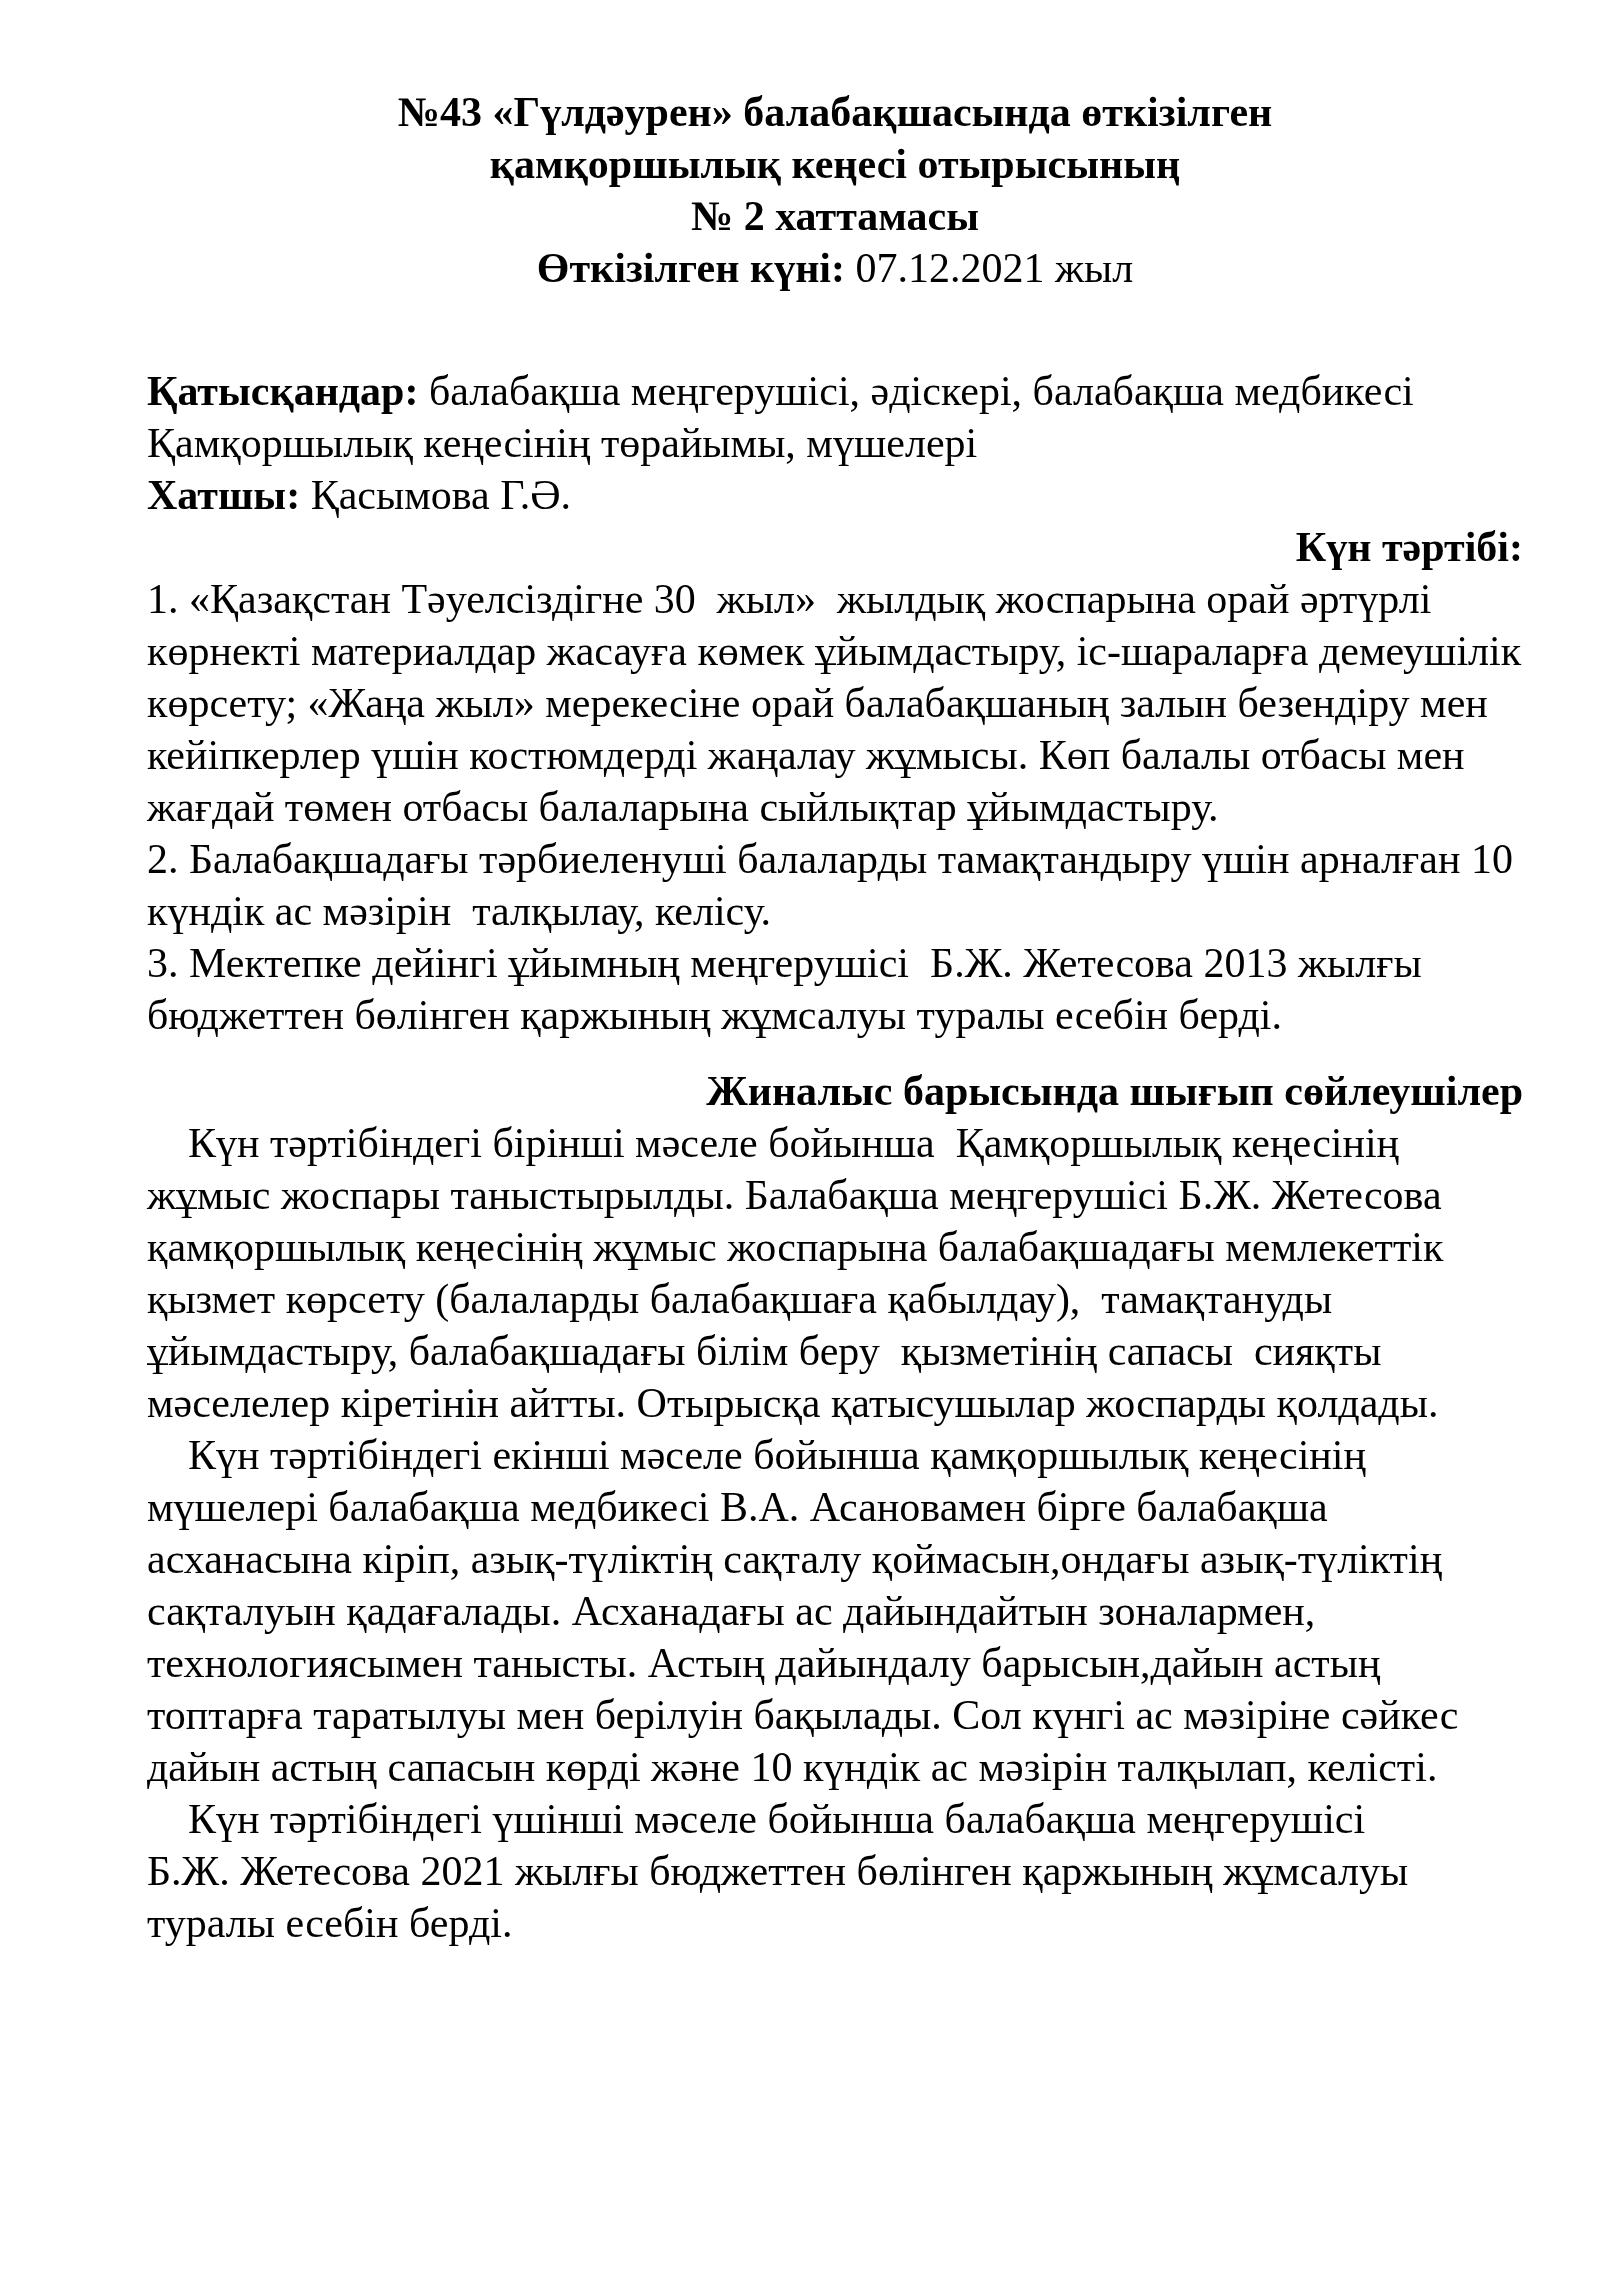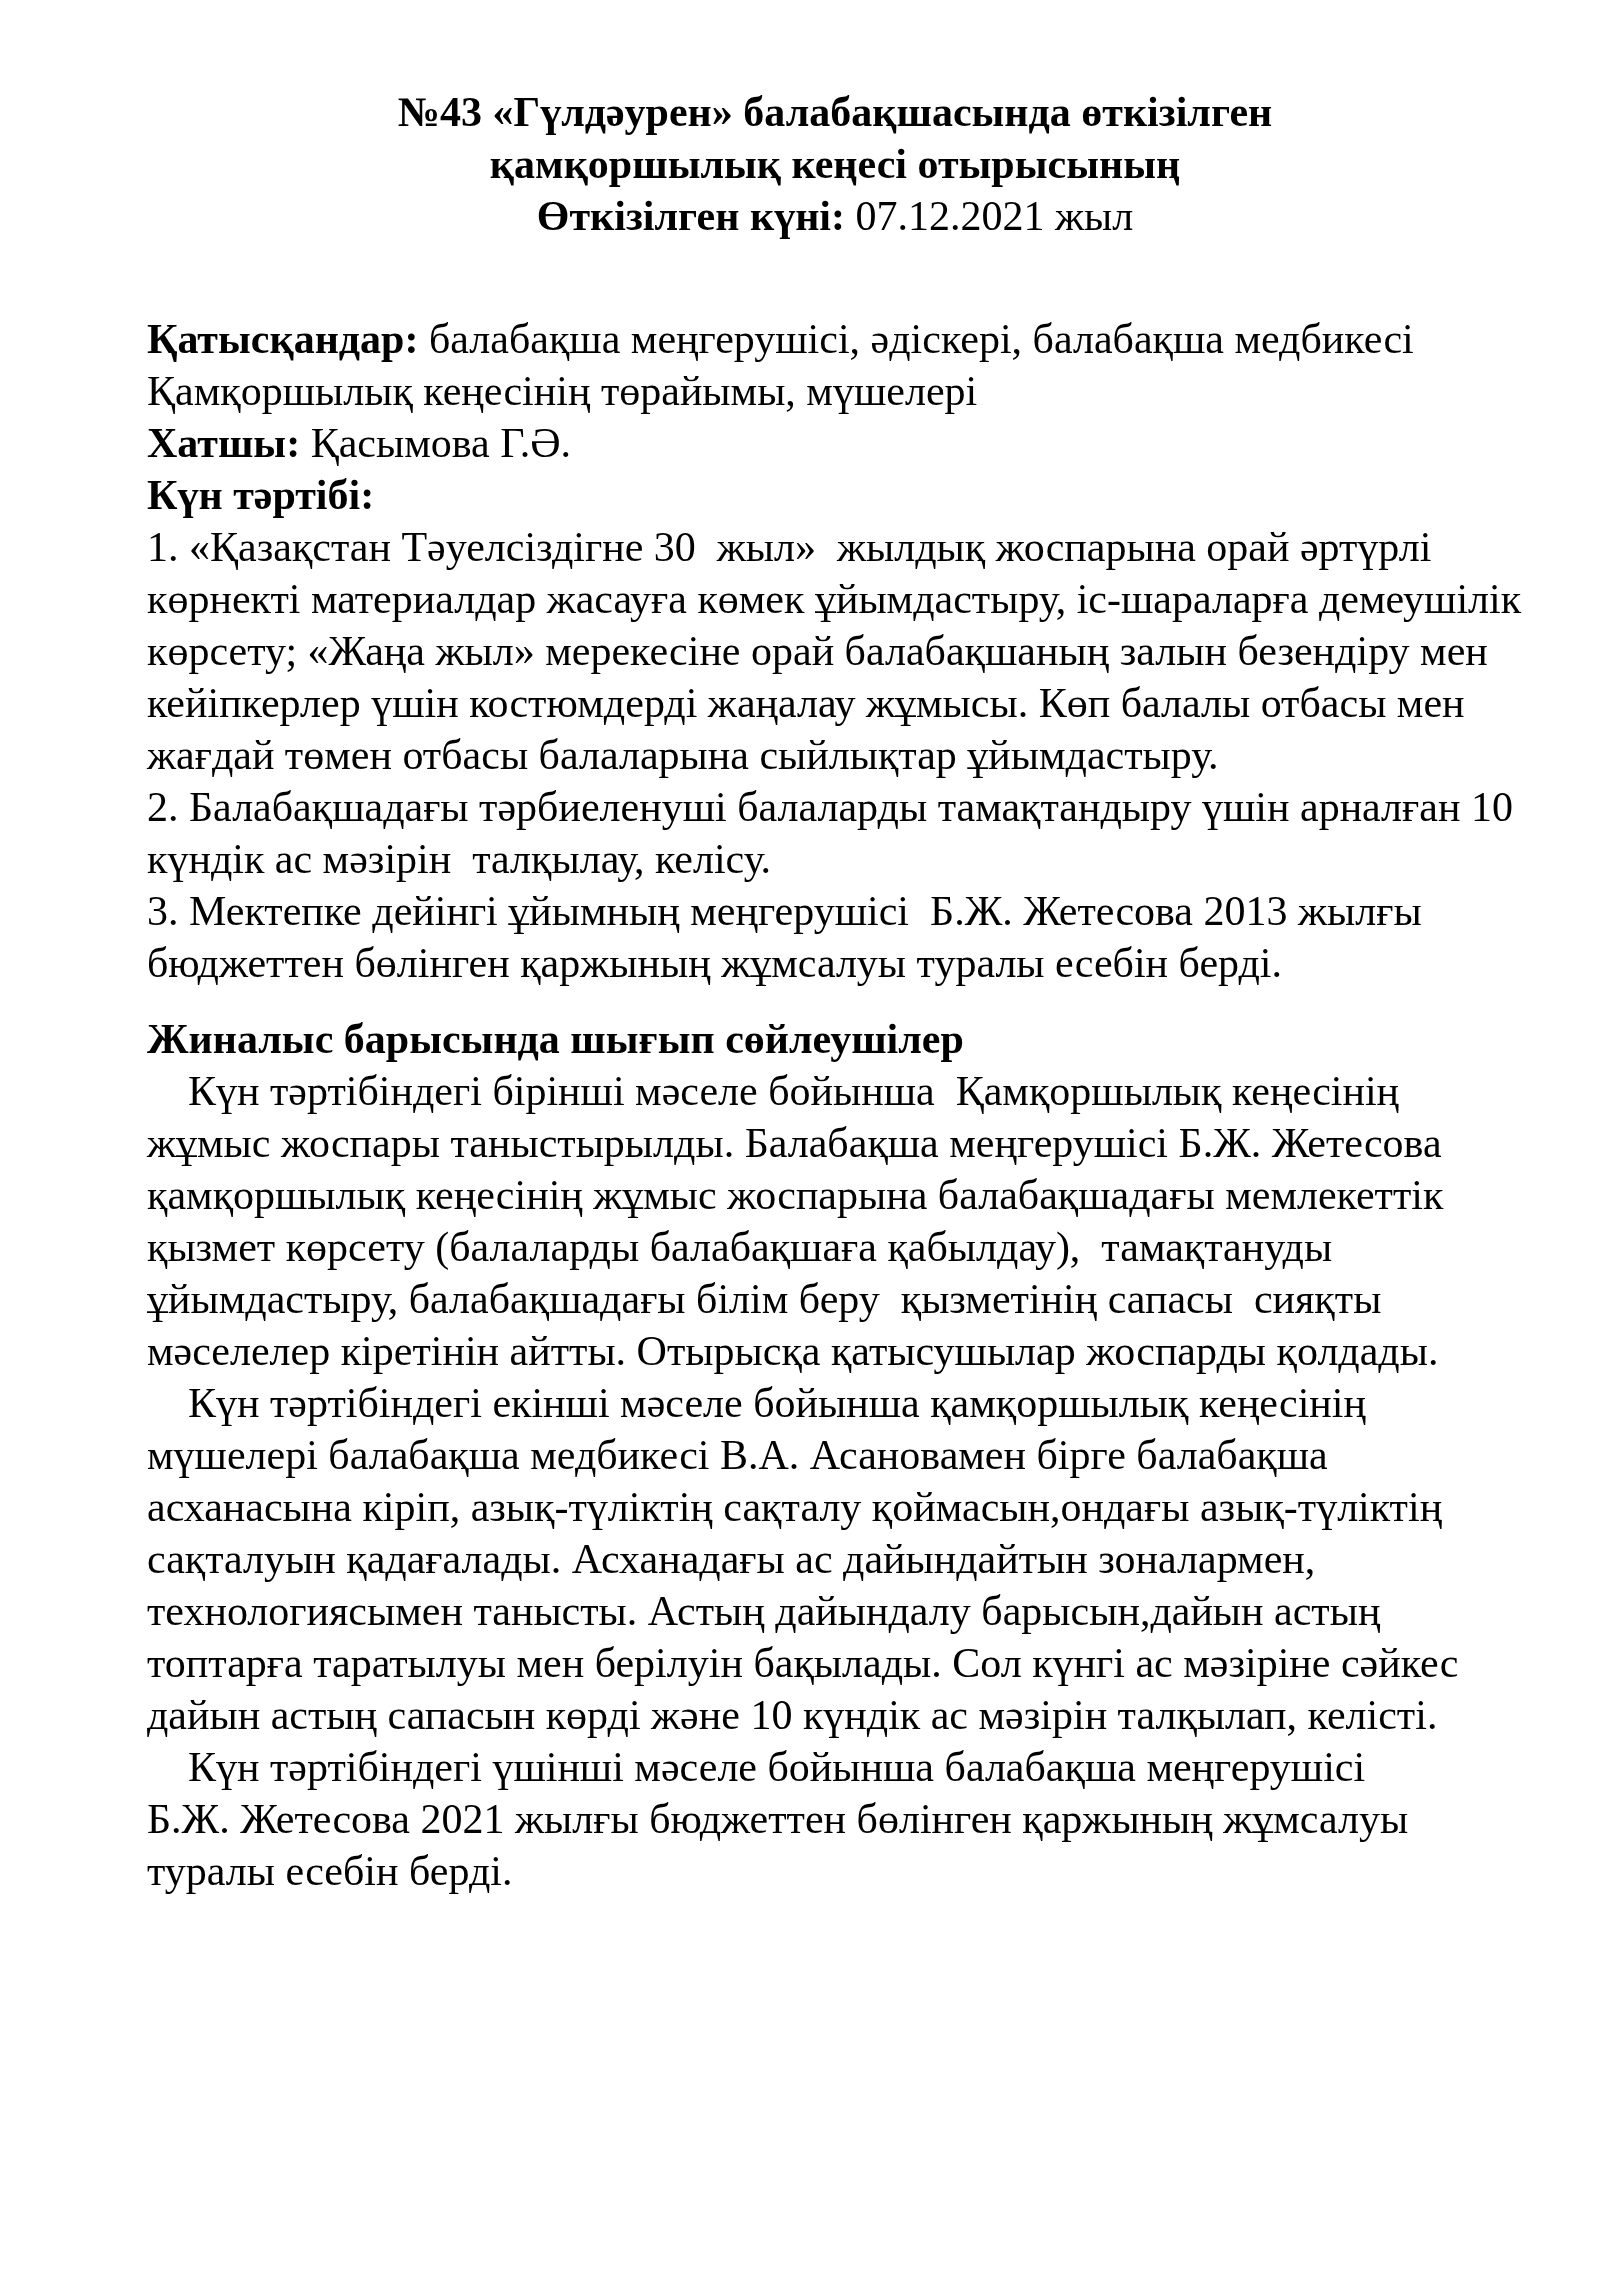--- a/index.html
+++ b/index.html
@@ -14,41 +14,42 @@
     height: 2293px;
     background: #ffffff;
     padding: 86px 98px 0 147px;
     font-family: "Liberation Serif", "DejaVu Serif", serif;
     font-size: 42px;
     line-height: 52px;
     color: #000000;
     overflow: hidden;
   }
   .bold { font-weight: bold; }
-  .center { text-align: left; }
+  .center { text-align: right; }
   .pre { white-space: pre-wrap; font-family: Liberation Serif, serif; }
   .t-line { text-align: center; white-space: pre-wrap; }
   .attendees-block { margin-top: 71px; }
   .a-line { white-space: pre-wrap; }
   p.body-par {
     margin: 0;
     white-space: pre-wrap;
   }
   .gap-top { margin-top: 23.5px; }
   .gap-top-lg { margin-top: 25.5px; }
   .speech-par { text-indent: 41px; }
 </style>
 </head>
 <body>
 
 <div class="page">
 
   <div class="title-block">
     <div class="t-line bold">№43 «Гүлдәурен» балабақшасында өткізілген</div>
     <div class="t-line bold">қамқоршылық кеңесі отырысының</div>
+    <div class="t-line bold">№ 2 хаттамасы</div>
     <div class="t-line"><span class="bold pre">Өткізілген күні:</span><span class="pre"> 07.12.2021 жыл</span></div>
   </div>
 
   <div class="attendees-block">
     <div class="a-line"><span class="bold pre">Қатысқандар:</span><span class="pre"> балабақша меңгерушісі, әдіскері, балабақша медбикесі</span></div>
     <div class="a-line">Қамқоршылық кеңесінің төрайымы, мүшелері</div>
     <div class="a-line"><span class="bold pre">Хатшы:</span><span class="pre"> Қасымова Г.Ә.</span></div>
   </div>
 
   <div class="center bold">Күн тәртібі:</div>

